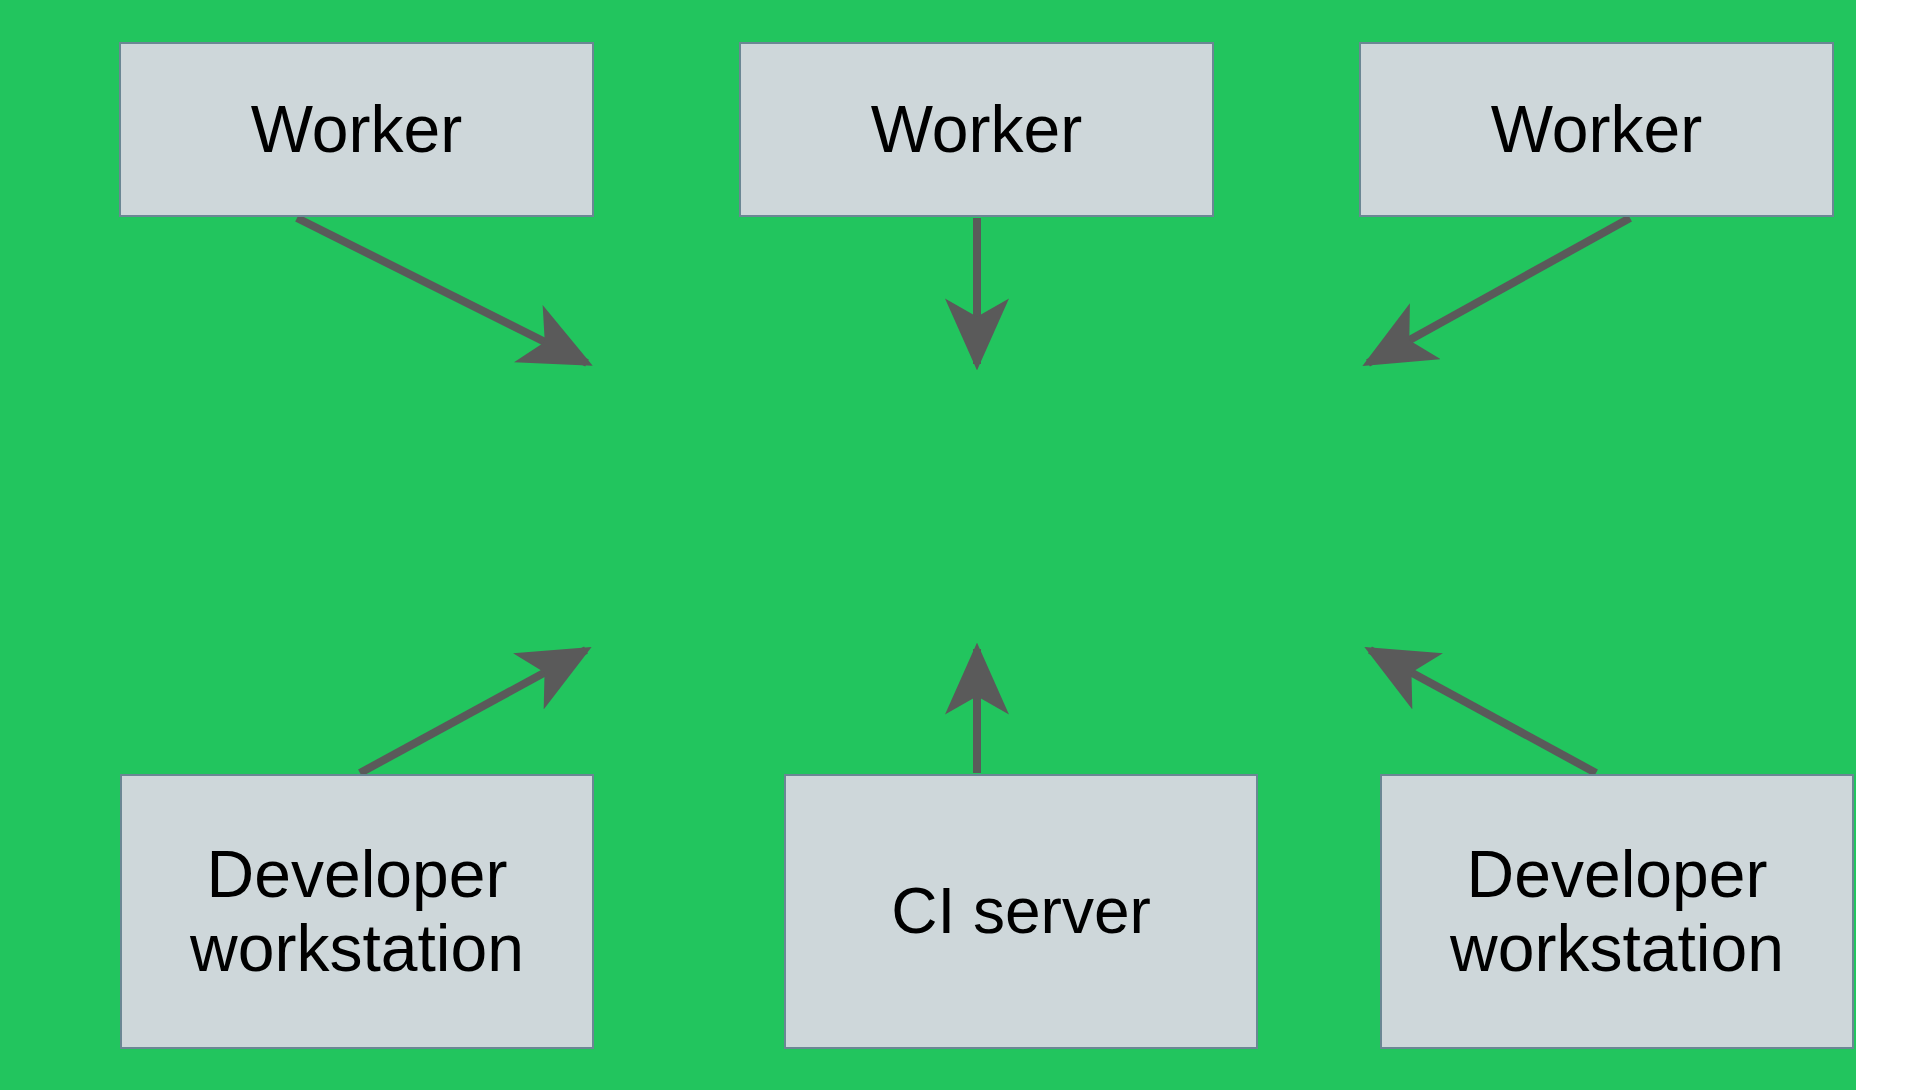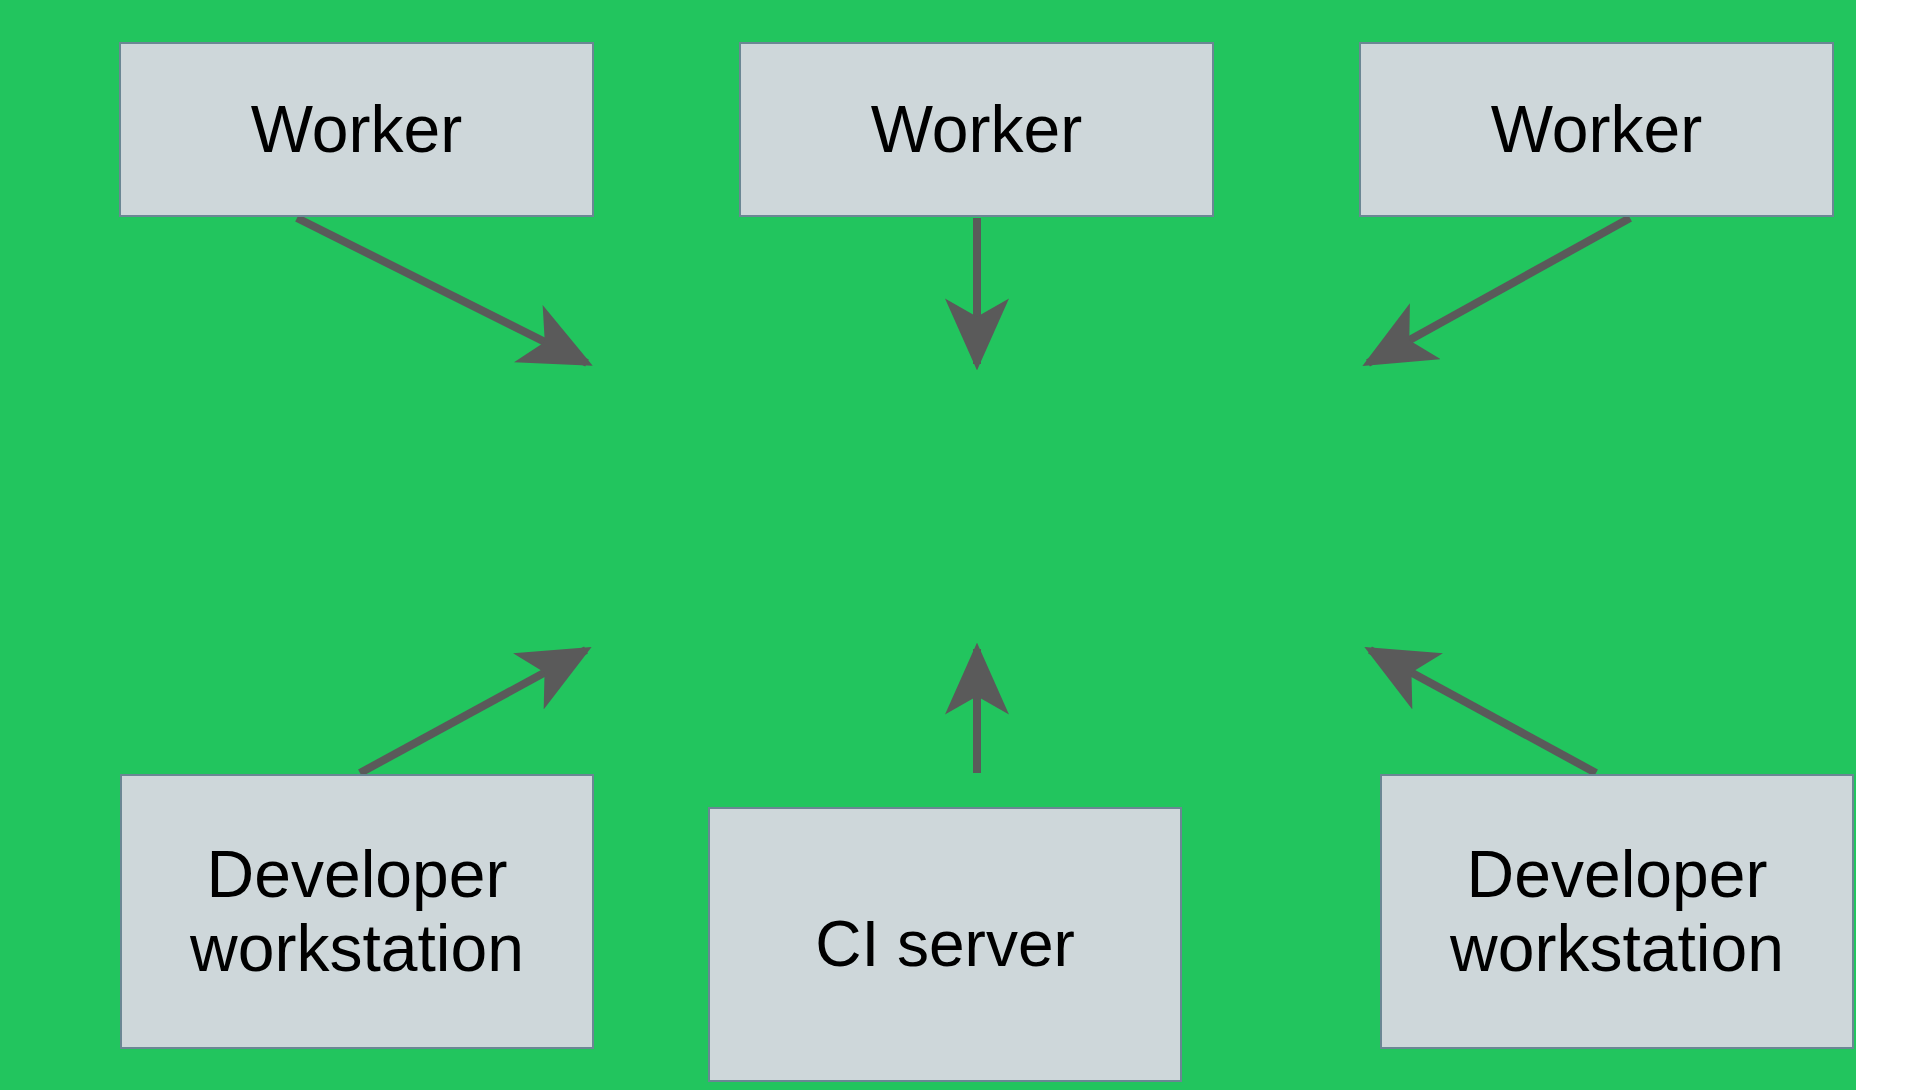--- a/index.html
+++ b/index.html
@@ -72,24 +72,23 @@
   .node.bottom {
     top: 774px;
     height: 275px;
   }
   #node-dev-workstation-left {
     left: 120px;
     width: 474px;
     font-size: 66px;
   }
   #node-ci-server {
-    left: 708px;
+    left: 784px;
     width: 474px;
     font-size: 64px;
-    margin-top: 33px;
   }
   #node-dev-workstation-right {
     left: 1380px;
     width: 474px;
     font-size: 66px;
   }
 </style>
 </head>
 <body>
 

